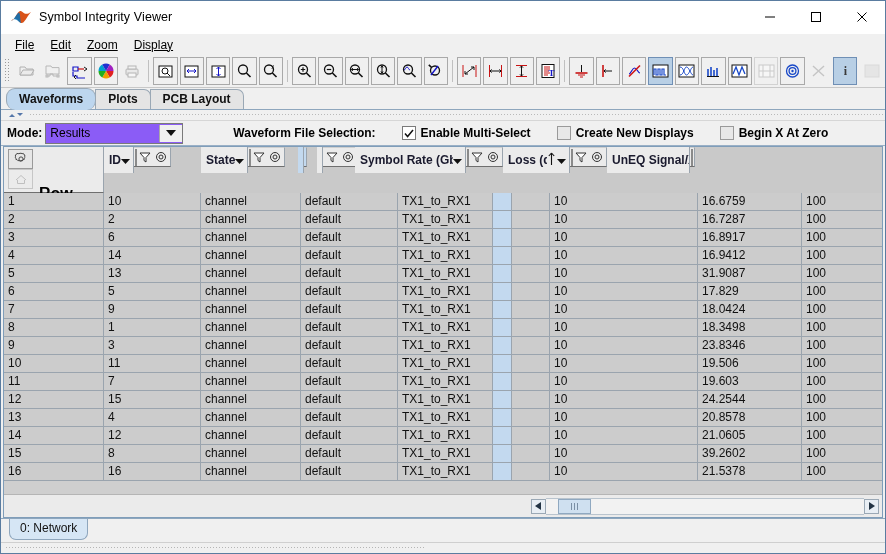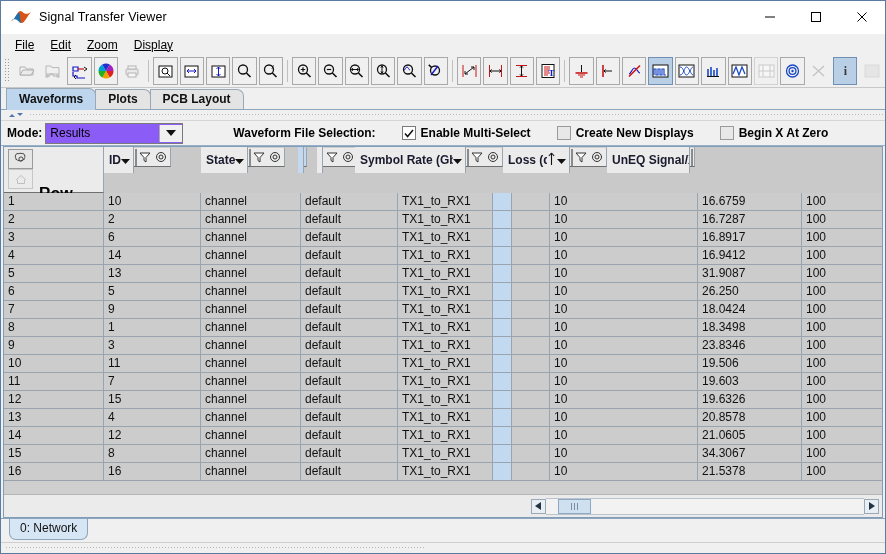--- a/index.html
+++ b/index.html
@@ -35,21 +35,21 @@
   .tbtn.active{border:1px solid #6f8fb5;background:#b8cfe5;}
   .tbtn.disabled{opacity:.42;}
   .tsep{width:1px;height:22px;background:#c0c0c0;margin:0 3px;}
   
   .tabstrip{height:22px;background:#f0f0f0;display:flex;align-items:flex-end;
             flex:0 0 auto;padding-left:5px;position:relative;}
   .tabstrip:after{content:"";position:absolute;left:0;right:0;bottom:0;height:1px;background:#8ea6bd;}
   .tab{height:20px;line-height:19px;padding:0 12px;font-size:12px;font-weight:bold;
        background:#e4e4e4;border:1px solid #9aa8b5;border-bottom:none;
        border-radius:0 7px 0 0;margin-right:-1px;position:relative;color:#111;}
-  .tab.sel{background:#bdd6ee;z-index:3;height:21px;line-height:20px;}
+  .tab.sel{background:#bdd6ee;z-index:3;height:21px;line-height:20px;border-radius:9px;}
   
   .dragrow{height:10px;background:#f0f0f0;flex:0 0 auto;display:flex;align-items:center;
            border-bottom:1px solid #d6d6d6;padding-left:6px;}
   .dragdots{flex:1 1 auto;height:4px;margin-left:4px;
         background-image:radial-gradient(#b9b9b9 .7px, transparent .7px);
         background-size:3px 3px;}
   .modebar{height:24px;background:#f0f0f0;display:flex;align-items:center;
            flex:0 0 auto;padding-left:6px;border-bottom:1px solid #9ab0c6;}
   .mode-label{font-size:12px;font-weight:bold;margin-right:3px;}
   .combo{height:19px;display:flex;align-items:center;border:1px solid #7a7a7a;background:#8b5cf6;}
@@ -125,21 +125,21 @@
 
 <div class="win">
 
   <div class="titlebar">
     <span class="title-logo">
       <svg width="22" height="18" viewBox="0 0 22 18">
         <path d="M1 13 C5 12 7 4 10 3 C13 2 14 9 21 4 C16 10 14 16 11 15 C8 14 7 7 1 13 Z" fill="#d95319"></path>
         <path d="M1 13 C4 12.5 6 6 9 4.5 C10.5 6.5 10 11 11 15 C8 14 6 8.5 1 13 Z" fill="#0072bd" opacity="0.85"></path>
       </svg>
     </span>
-    <span class="title-text">Signal Transfer Viewer</span>
+    <span class="title-text">Symbol Integrity Viewer</span>
     <span class="title-spacer"></span>
     <span class="wbtn">
       <svg width="12" height="12">
           <line x1="1" y1="6" x2="11" y2="6" stroke="#000" stroke-width="1"></line>
         </svg>
     </span>
     <span class="wbtn">
       <svg width="12" height="12">
           <rect x="1.5" y="1.5" width="9" height="9" fill="none" stroke="#000" stroke-width="1"></rect>
         </svg>
@@ -669,21 +669,21 @@
             </div>
             <div class="drow">
               <div class="dcell" style="width: 100px; flex: 0 0 100px;">6</div>
               <div class="dcell" style="width: 97px; flex: 0 0 97px;">5</div>
               <div class="dcell" style="width: 100px; flex: 0 0 100px;">channel</div>
               <div class="dcell" style="width: 97px; flex: 0 0 97px;">default</div>
               <div class="dcell" style="width: 95px; flex: 0 0 95px;">TX1_to_RX1</div>
               <div class="dcell sel" style="width: 19px; flex: 0 0 19px;"></div>
               <div class="dcell" style="width: 38px; flex: 0 0 38px;"></div>
               <div class="dcell" style="width: 148px; flex: 0 0 148px;">10</div>
-              <div class="dcell" style="width: 104px; flex: 0 0 104px;">26.250</div>
+              <div class="dcell" style="width: 104px; flex: 0 0 104px;">17.829</div>
               <div class="dcell" style="width: 88px; flex: 0 0 88px;">100</div>
             </div>
             <div class="drow">
               <div class="dcell" style="width: 100px; flex: 0 0 100px;">7</div>
               <div class="dcell" style="width: 97px; flex: 0 0 97px;">9</div>
               <div class="dcell" style="width: 100px; flex: 0 0 100px;">channel</div>
               <div class="dcell" style="width: 97px; flex: 0 0 97px;">default</div>
               <div class="dcell" style="width: 95px; flex: 0 0 95px;">TX1_to_RX1</div>
               <div class="dcell sel" style="width: 19px; flex: 0 0 19px;"></div>
               <div class="dcell" style="width: 38px; flex: 0 0 38px;"></div>
@@ -741,21 +741,21 @@
             </div>
             <div class="drow">
               <div class="dcell" style="width: 100px; flex: 0 0 100px;">12</div>
               <div class="dcell" style="width: 97px; flex: 0 0 97px;">15</div>
               <div class="dcell" style="width: 100px; flex: 0 0 100px;">channel</div>
               <div class="dcell" style="width: 97px; flex: 0 0 97px;">default</div>
               <div class="dcell" style="width: 95px; flex: 0 0 95px;">TX1_to_RX1</div>
               <div class="dcell sel" style="width: 19px; flex: 0 0 19px;"></div>
               <div class="dcell" style="width: 38px; flex: 0 0 38px;"></div>
               <div class="dcell" style="width: 148px; flex: 0 0 148px;">10</div>
-              <div class="dcell" style="width: 104px; flex: 0 0 104px;">19.6326</div>
+              <div class="dcell" style="width: 104px; flex: 0 0 104px;">24.2544</div>
               <div class="dcell" style="width: 88px; flex: 0 0 88px;">100</div>
             </div>
             <div class="drow">
               <div class="dcell" style="width: 100px; flex: 0 0 100px;">13</div>
               <div class="dcell" style="width: 97px; flex: 0 0 97px;">4</div>
               <div class="dcell" style="width: 100px; flex: 0 0 100px;">channel</div>
               <div class="dcell" style="width: 97px; flex: 0 0 97px;">default</div>
               <div class="dcell" style="width: 95px; flex: 0 0 95px;">TX1_to_RX1</div>
               <div class="dcell sel" style="width: 19px; flex: 0 0 19px;"></div>
               <div class="dcell" style="width: 38px; flex: 0 0 38px;"></div>
@@ -777,21 +777,21 @@
             </div>
             <div class="drow">
               <div class="dcell" style="width: 100px; flex: 0 0 100px;">15</div>
               <div class="dcell" style="width: 97px; flex: 0 0 97px;">8</div>
               <div class="dcell" style="width: 100px; flex: 0 0 100px;">channel</div>
               <div class="dcell" style="width: 97px; flex: 0 0 97px;">default</div>
               <div class="dcell" style="width: 95px; flex: 0 0 95px;">TX1_to_RX1</div>
               <div class="dcell sel" style="width: 19px; flex: 0 0 19px;"></div>
               <div class="dcell" style="width: 38px; flex: 0 0 38px;"></div>
               <div class="dcell" style="width: 148px; flex: 0 0 148px;">10</div>
-              <div class="dcell" style="width: 104px; flex: 0 0 104px;">34.3067</div>
+              <div class="dcell" style="width: 104px; flex: 0 0 104px;">39.2602</div>
               <div class="dcell" style="width: 88px; flex: 0 0 88px;">100</div>
             </div>
             <div class="drow">
               <div class="dcell" style="width: 100px; flex: 0 0 100px;">16</div>
               <div class="dcell" style="width: 97px; flex: 0 0 97px;">16</div>
               <div class="dcell" style="width: 100px; flex: 0 0 100px;">channel</div>
               <div class="dcell" style="width: 97px; flex: 0 0 97px;">default</div>
               <div class="dcell" style="width: 95px; flex: 0 0 95px;">TX1_to_RX1</div>
               <div class="dcell sel" style="width: 19px; flex: 0 0 19px;"></div>
               <div class="dcell" style="width: 38px; flex: 0 0 38px;"></div>

